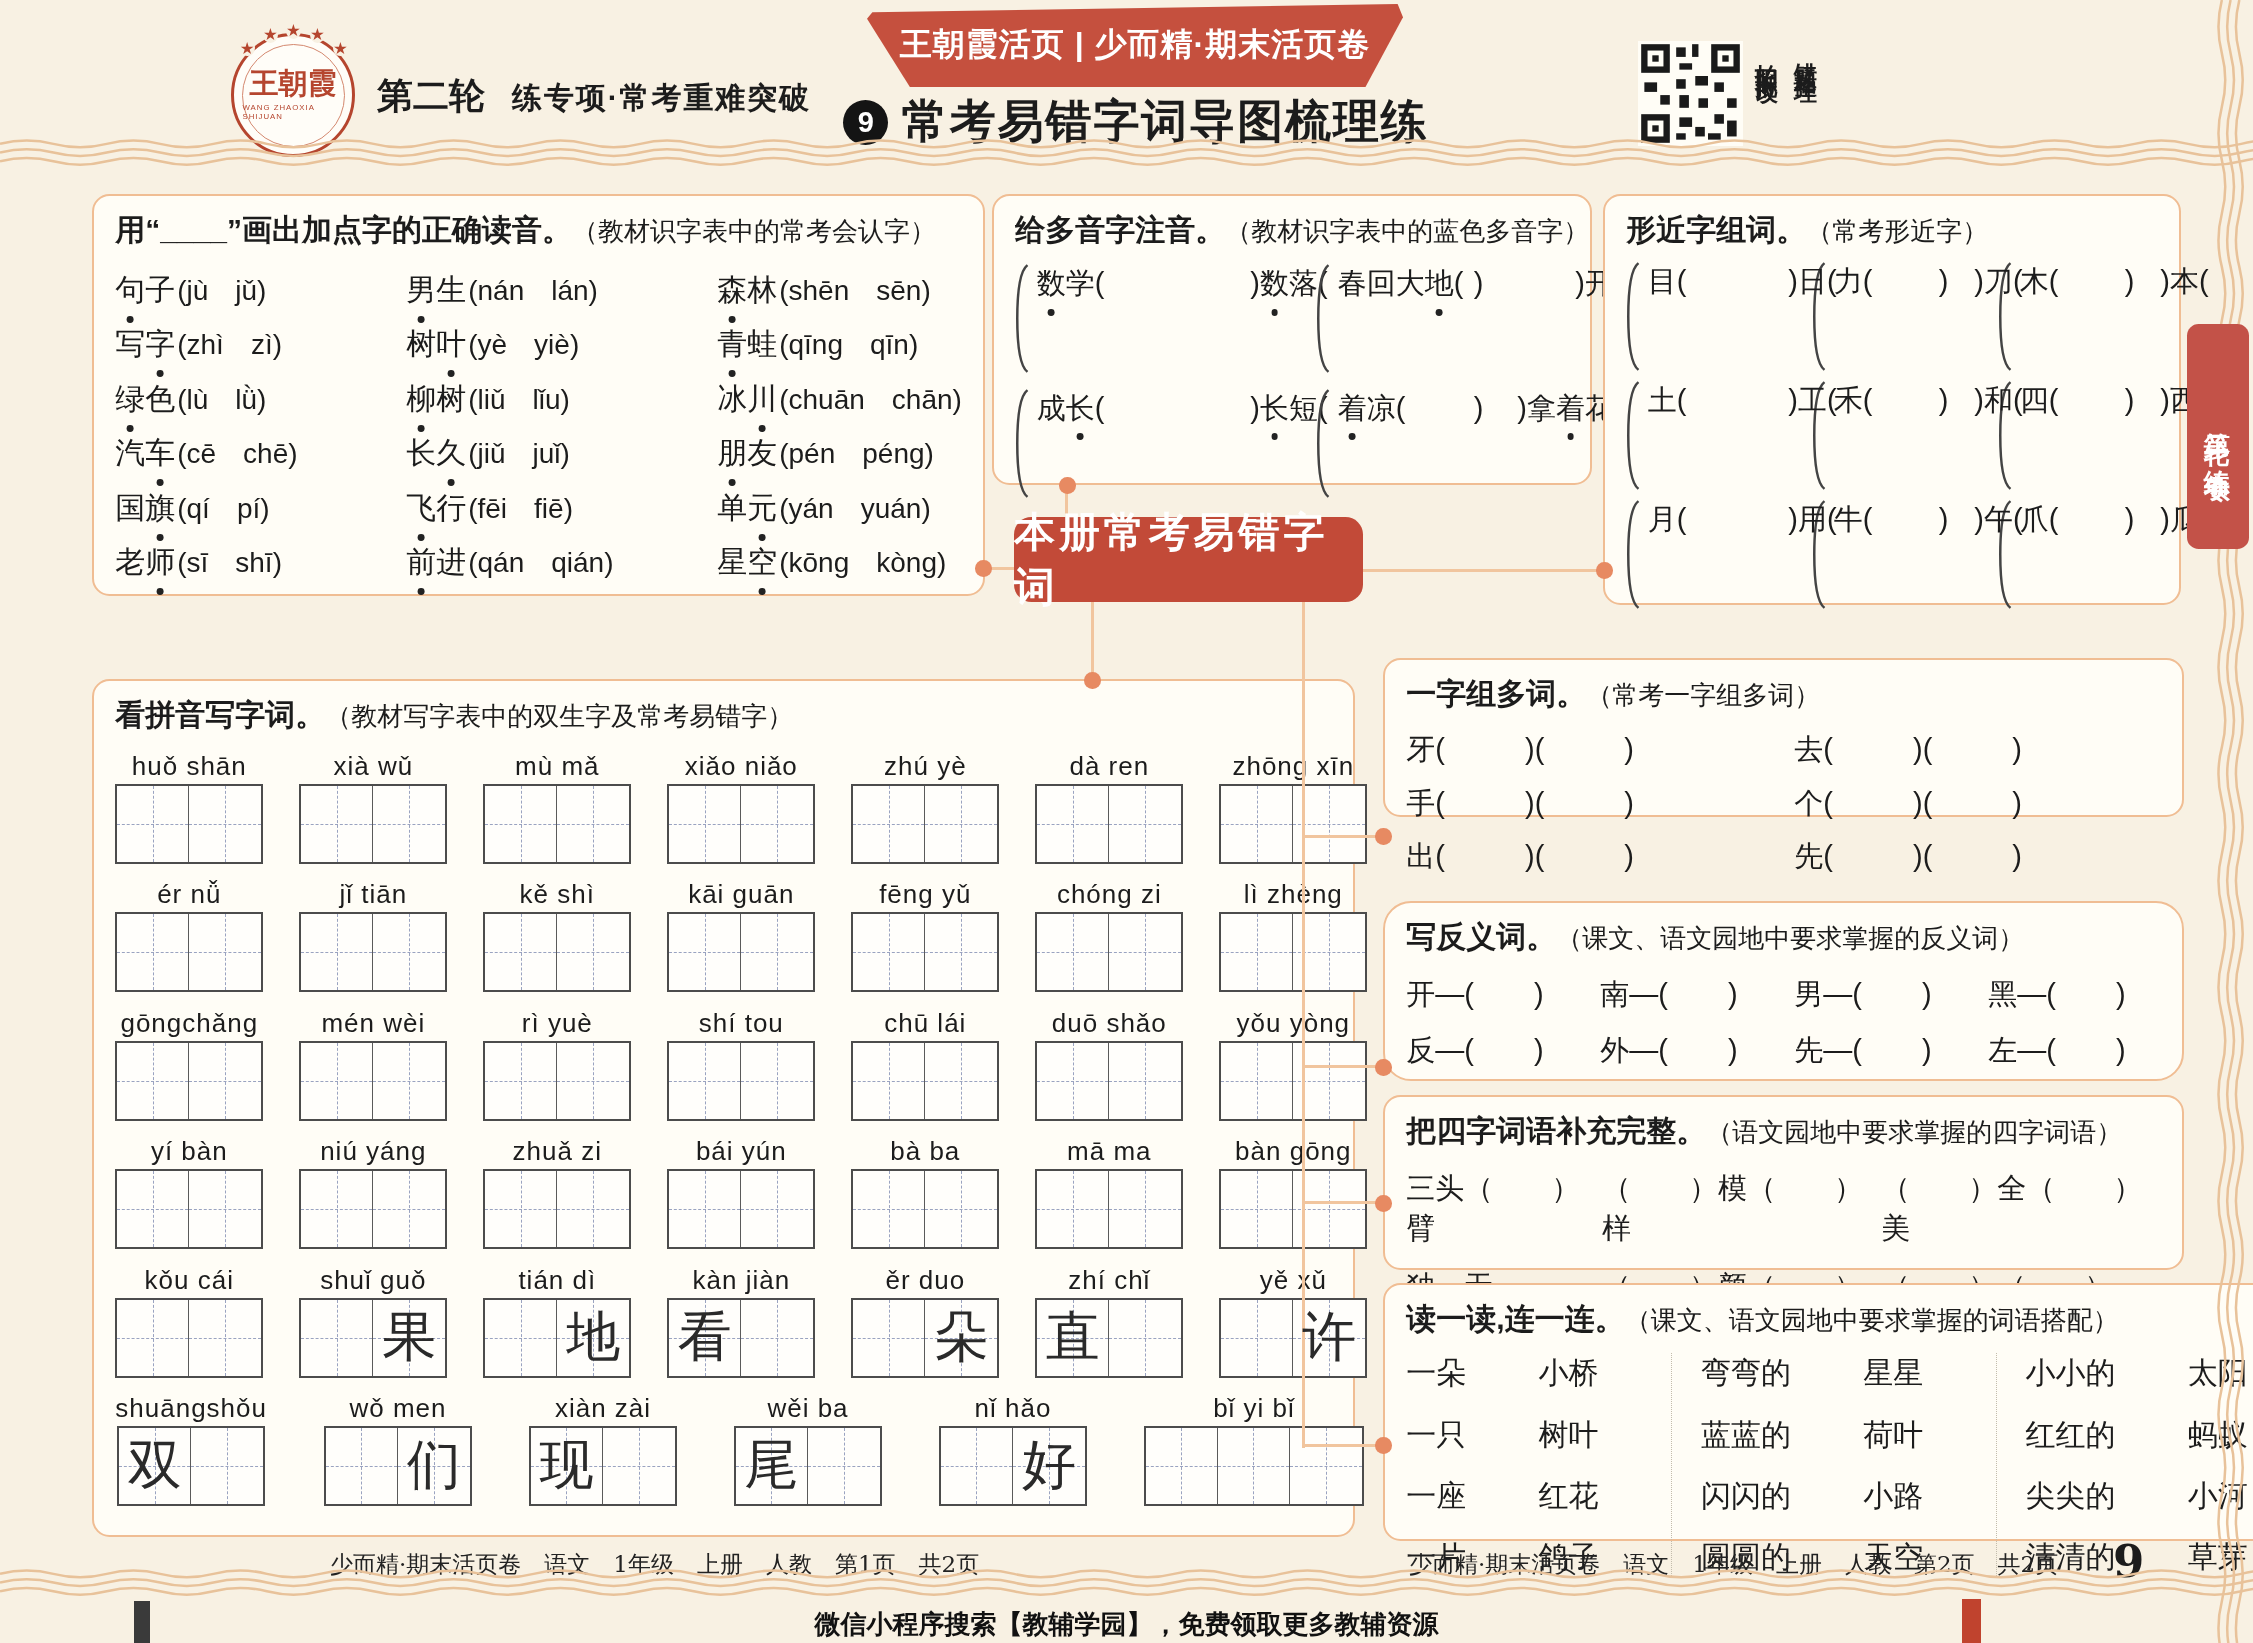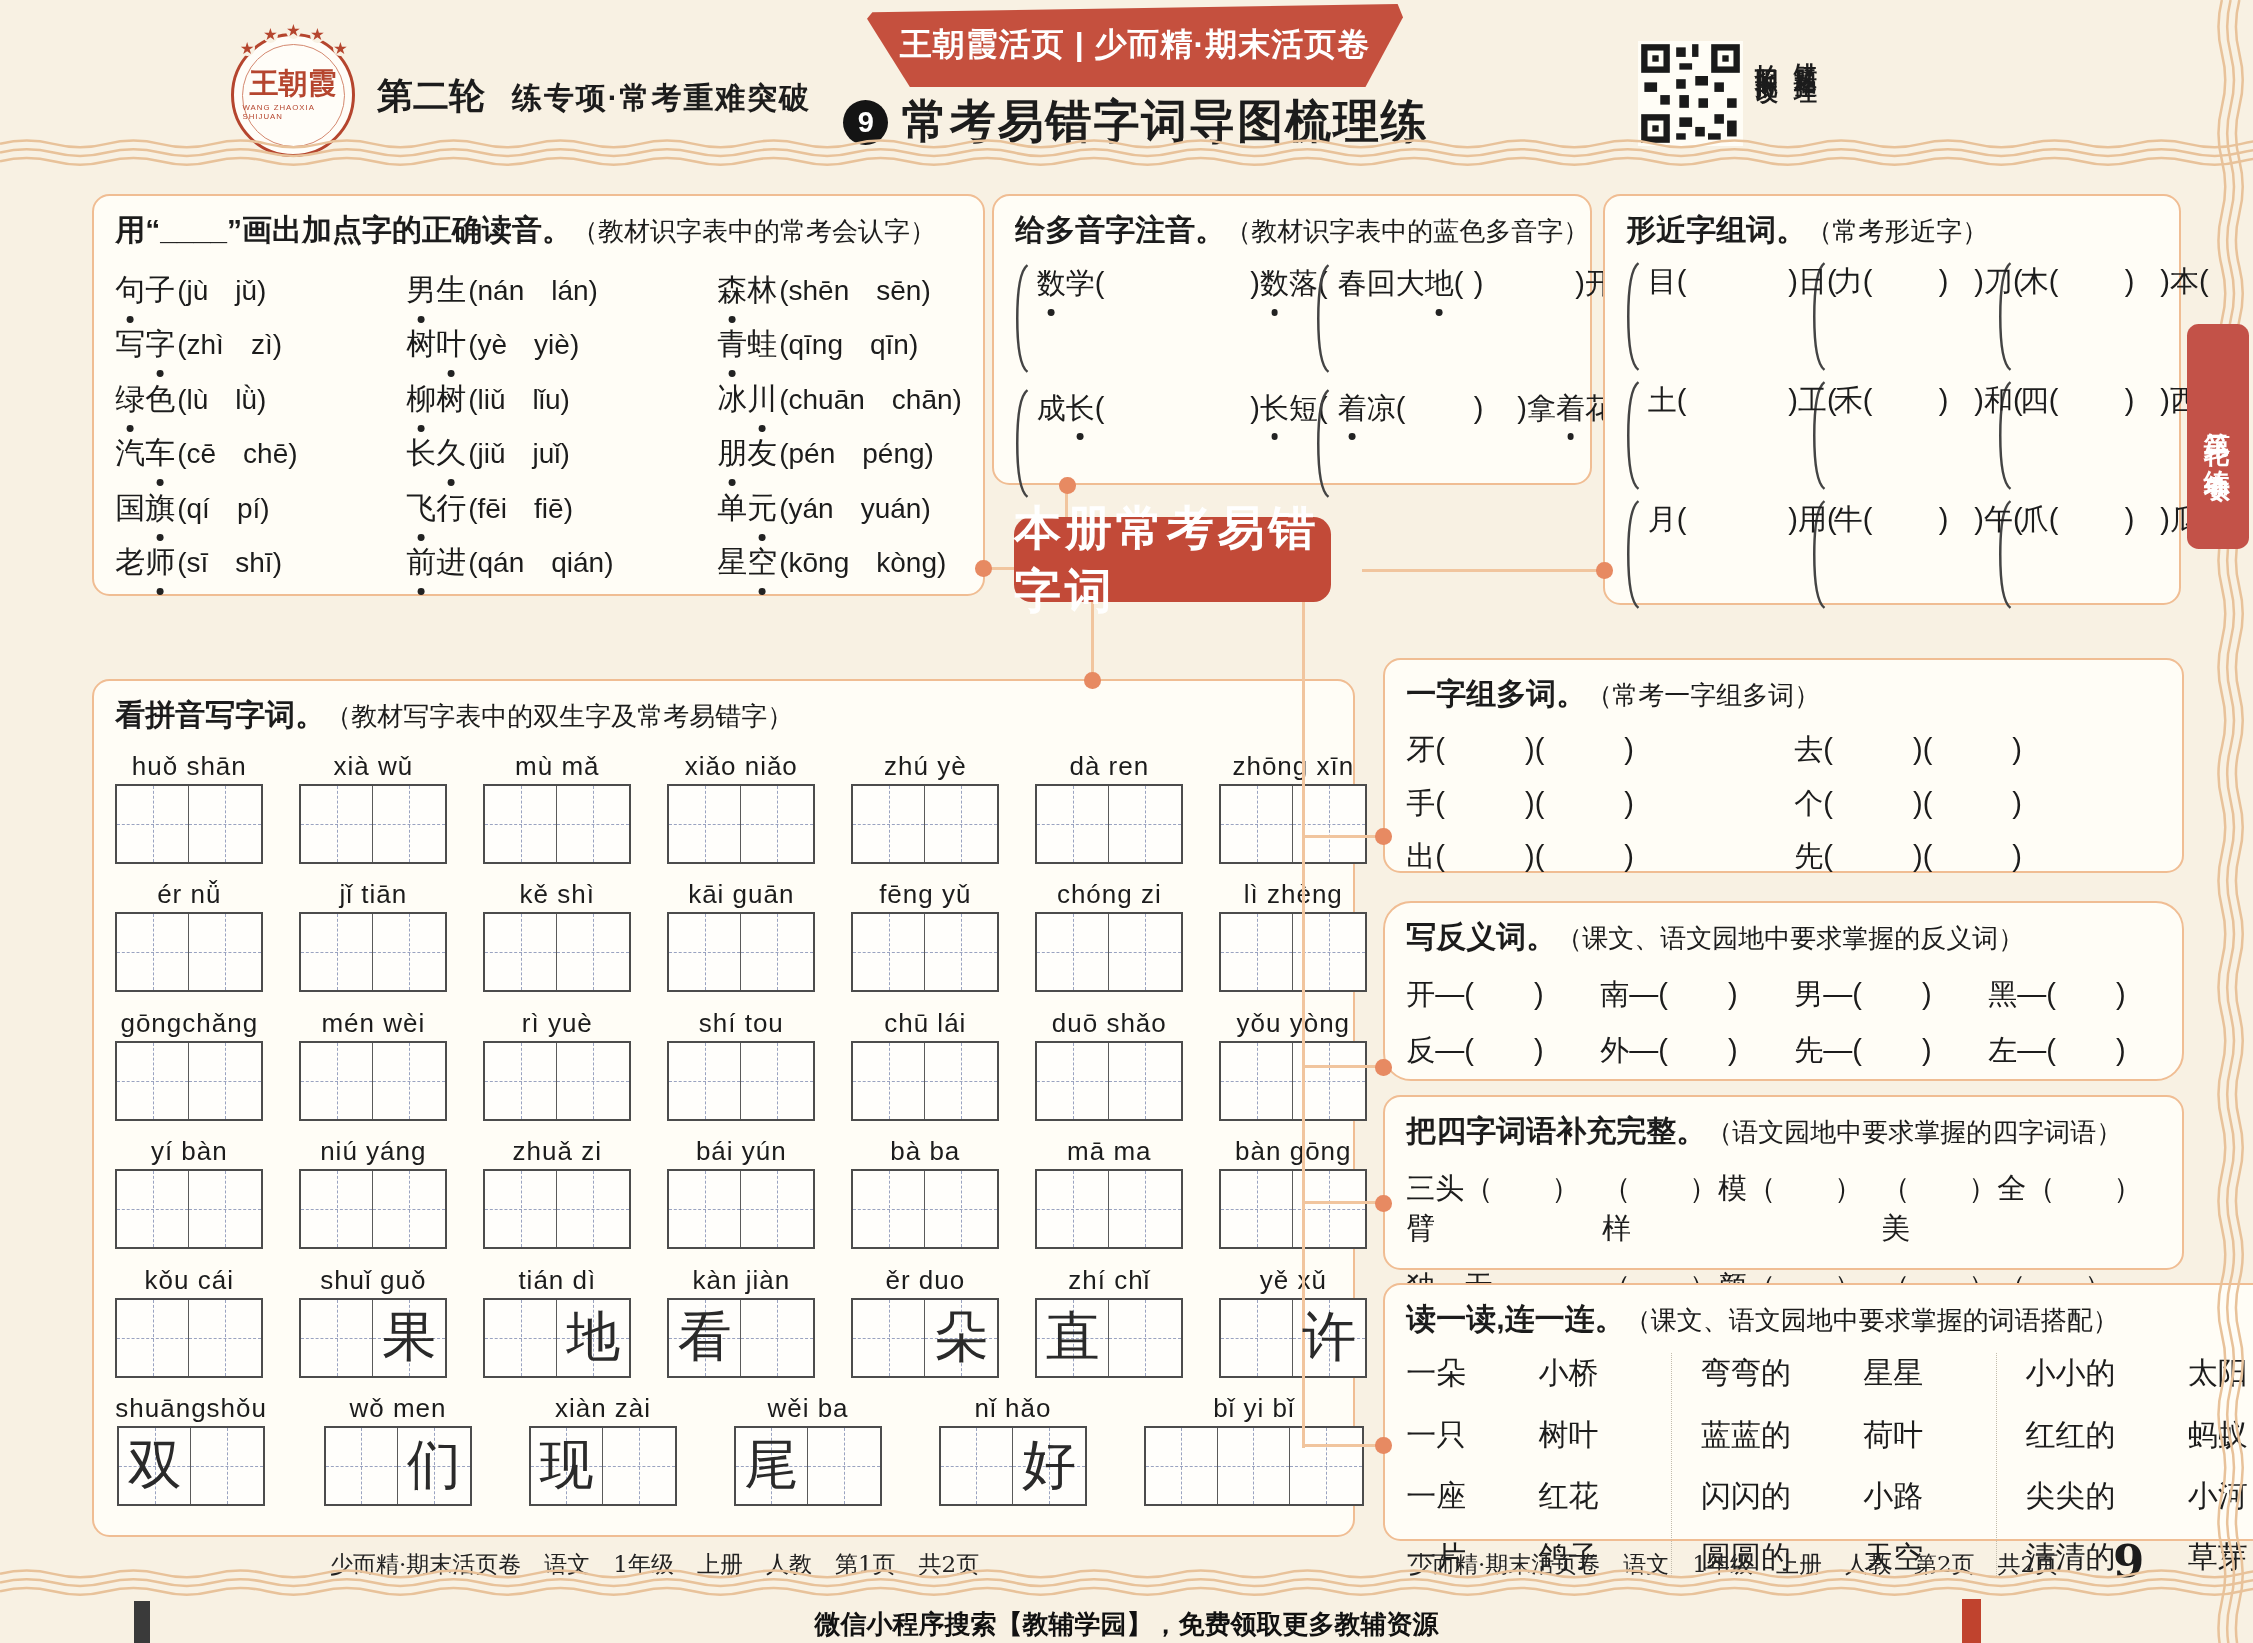--- a/index.html
+++ b/index.html
@@ -47,22 +47,22 @@
   .gitems{display:flex;flex-direction:row;justify-content:space-around;}
   .gitem{font-size:29px;white-space:nowrap;}
   .gitem .ch{font-size:29px;}
   .blank{display:inline-block;}
   .b150{width:146px;} .b115{width:112px;} .b105{width:102px;} .b95{width:80px;} .b75{width:60px;}
   .duoyin-grid{display:grid;grid-template-columns:301px 291px;row-gap:15.5px;margin-top:13.6px;}
   .duoyin-grid .group{height:109px;}
   .xingjin-grid{display:grid;grid-template-columns:186px 186px 171px;row-gap:9.7px;margin-top:11.6px;}
   .xingjin-grid .group{height:109px;}
   
-  .node{position:absolute;left:1014px;top:517px;width:317px;height:85px;background:#c24a38;border-radius:17.5px;
-        display:flex;align-items:center;justify-content:center;color:#fff;font-size:47px;font-weight:800;letter-spacing:3.9px;}
+  .node{position:absolute;left:1014px;top:517px;width:349px;height:85px;background:#c24a38;border-radius:17.5px;
+        display:flex;align-items:center;justify-content:center;color:#fff;font-size:41px;font-weight:800;letter-spacing:3.9px;}
   .cline{position:absolute;background:#f1c59e;}
   .cdot{position:absolute;width:16.5px;height:16.5px;border-radius:50%;background:#e78a62;}
   
   .py-row{display:flex;gap:36px;margin-top:15.5px;}
   .py-row.last{gap:57px;}
   .py-unit{display:flex;flex-direction:column;align-items:center;}
   .py-label{font-size:26px;height:31px;display:flex;align-items:flex-end;justify-content:center;white-space:nowrap;letter-spacing:1px;}
   .tian-box{display:flex;border:2.9px solid #4c4c4c;background:#fffefb;margin-top:1.9px;}
   .tian-cell{position:relative;width:72px;height:76px;border-right:1.9px solid #5a5a5a;box-sizing:border-box;}
   .tian-cell:last-child{border-right:none;}
@@ -685,21 +685,21 @@
             <div class="tian-box">
               <div class="tian-cell"></div>
               <div class="tian-cell"></div>
               <div class="tian-cell"></div>
             </div>
           </div>
         </div>
       </div>
   </section>
 
-  <section class="box" style="left:1383px;top:658px;width:801px;height:215px;">
+  <section class="box" style="left:1383px;top:658px;width:801px;height:159px;">
     <div class="sec-head">
       <span class="sec-title">一字组多词。</span><span class="sec-note">（常考一字组多词）</span>
     </div>
     <div class="yizi-grid" id="yizi-grid">
         <div class="yz-item"><span><span class="ch">牙</span></span>(<span class="blank b95"></span>)(<span class="blank b95"></span>)</div>
         <div class="yz-item"><span><span class="ch">去</span></span>(<span class="blank b95"></span>)(<span class="blank b95"></span>)</div>
         <div class="yz-item"><span><span class="ch">手</span></span>(<span class="blank b95"></span>)(<span class="blank b95"></span>)</div>
         <div class="yz-item"><span><span class="ch">个</span></span>(<span class="blank b95"></span>)(<span class="blank b95"></span>)</div>
         <div class="yz-item"><span><span class="ch">出</span></span>(<span class="blank b95"></span>)(<span class="blank b95"></span>)</div>
         <div class="yz-item"><span><span class="ch">先</span></span>(<span class="blank b95"></span>)(<span class="blank b95"></span>)</div>

